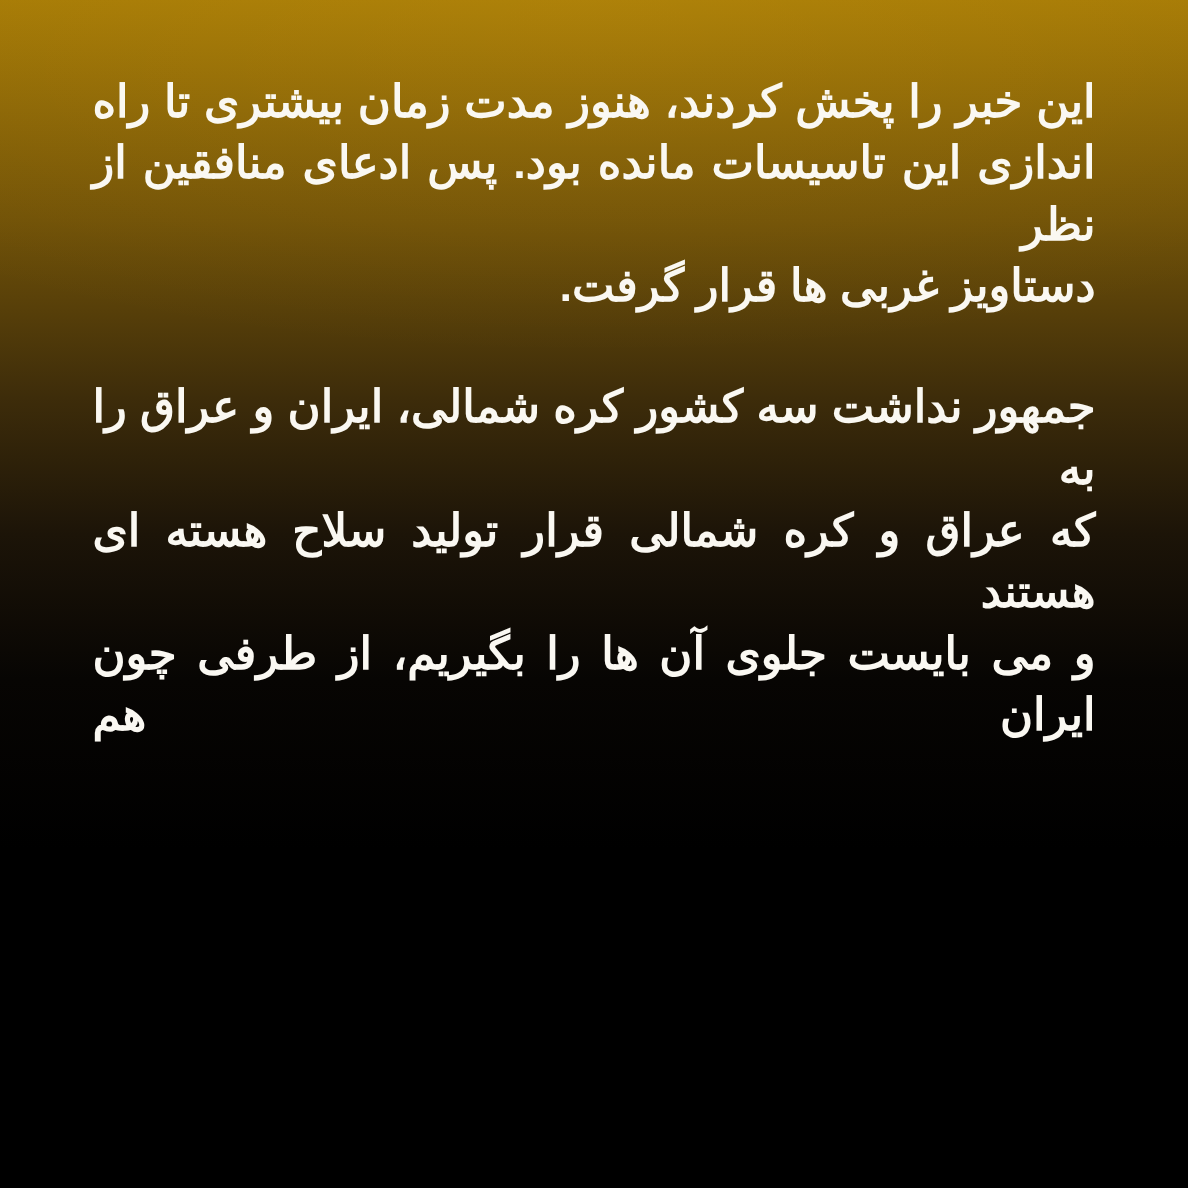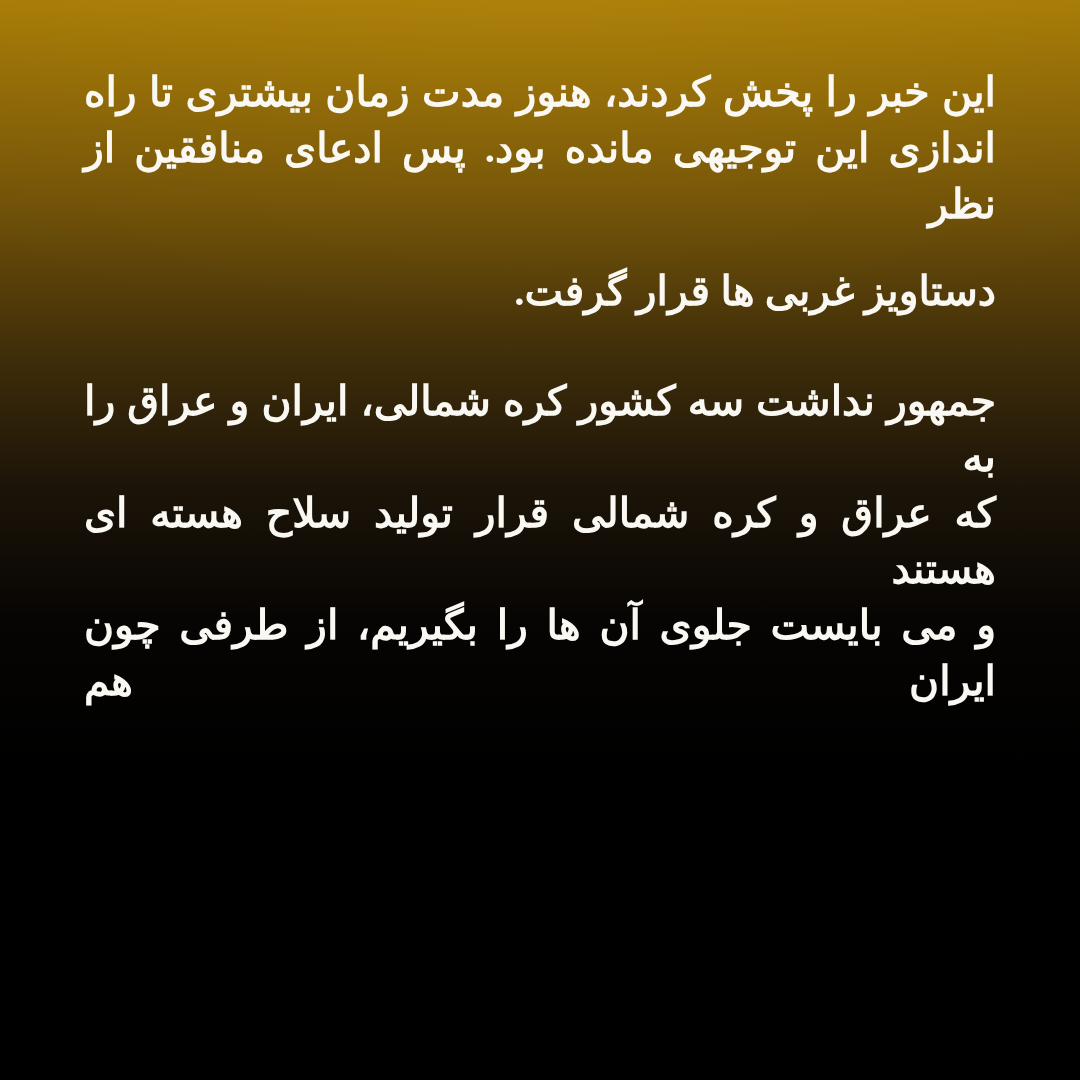--- a/index.html
+++ b/index.html
@@ -5,21 +5,21 @@
   html, body {
     margin: 0;
     padding: 0;
     background: #000;
   }
   .page {
     position: relative;
     width: 1080px;
     height: 772px;
     overflow: hidden;
-    font-family: Liberation Serif, serif;
+    font-family: Liberation Sans, sans-serif;
     background:
       radial-gradient(120% 60% at 50% 0%, rgba(255, 196, 40, 0.10) 0%, rgba(255, 196, 40, 0) 70%),
       linear-gradient(180deg,
         var(--gradient-top, #a57a06) 0%,
         var(--gradient-upper, #715208) 26%,
         var(--gradient-mid, #3d2c0a) 47%,
         var(--gradient-low, #1c1408) 63%,
         var(--gradient-deep, #070503) 80%,
         var(--gradient-bottom, #000000) 100%);
   }
@@ -37,21 +37,20 @@
     color: var(--body-text, #faf8f2);
     font-size: 41px;
     font-weight: bold;
     line-height: 56px;
     text-align: justify;
     text-align-last: justify;
     white-space: normal;
   }
   .line.last {
     text-align-last: right;
-    margin-top: 31px;
   }
   .caption {
     position: absolute;
     left: 0;
     right: 0;
     top: 950px;
     text-align: right;
     direction: rtl;
   }
   .caption-text {
@@ -61,21 +60,21 @@
     line-height: 40px;
   }
 </style>
 </head>
 <body>
 
 <div class="page">
   <main class="article" id="paragraphs">
       <div class="paragraph">
         <div class="line">این خبر را پخش کردند، هنوز مدت زمان بیشتری تا راه</div>
-        <div class="line">اندازی این توجیهی مانده بود. پس ادعای منافقین از نظر</div>
+        <div class="line">اندازی این تاسیسات مانده بود. پس ادعای منافقین از نظر</div>
         <div class="line last">دستاویز غربی ها قرار گرفت.</div>
       </div>
       <div class="paragraph">
         <div class="line">جمهور نداشت سه کشور کره شمالی، ایران و عراق را به</div>
         <div class="line">که عراق و کره شمالی قرار تولید سلاح هسته ای هستند</div>
         <div class="line">و می بایست جلوی آن ها را بگیریم، از طرفی چون ایران هم</div>
       </div>
     </main>
   <footer class="caption">
     <span class="caption-text">صفحه چهار - تاریخ گردی در «انتخاب»</span>

